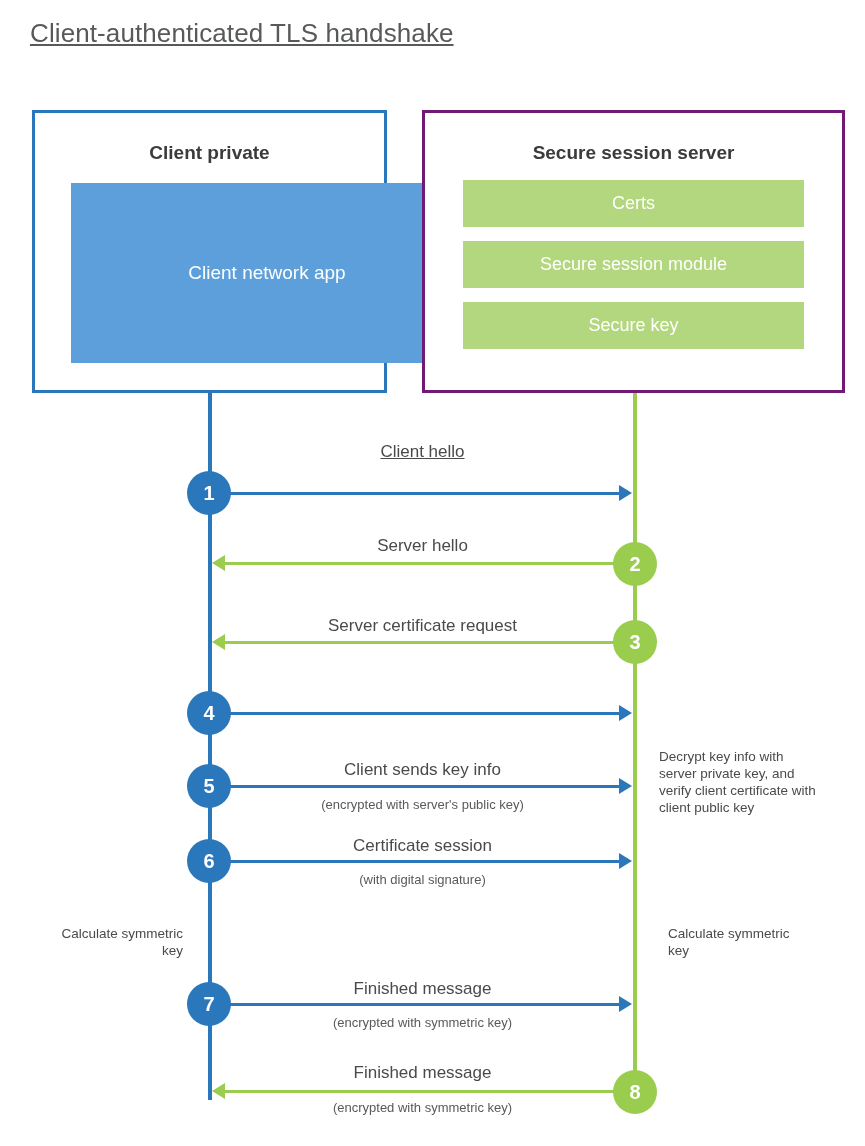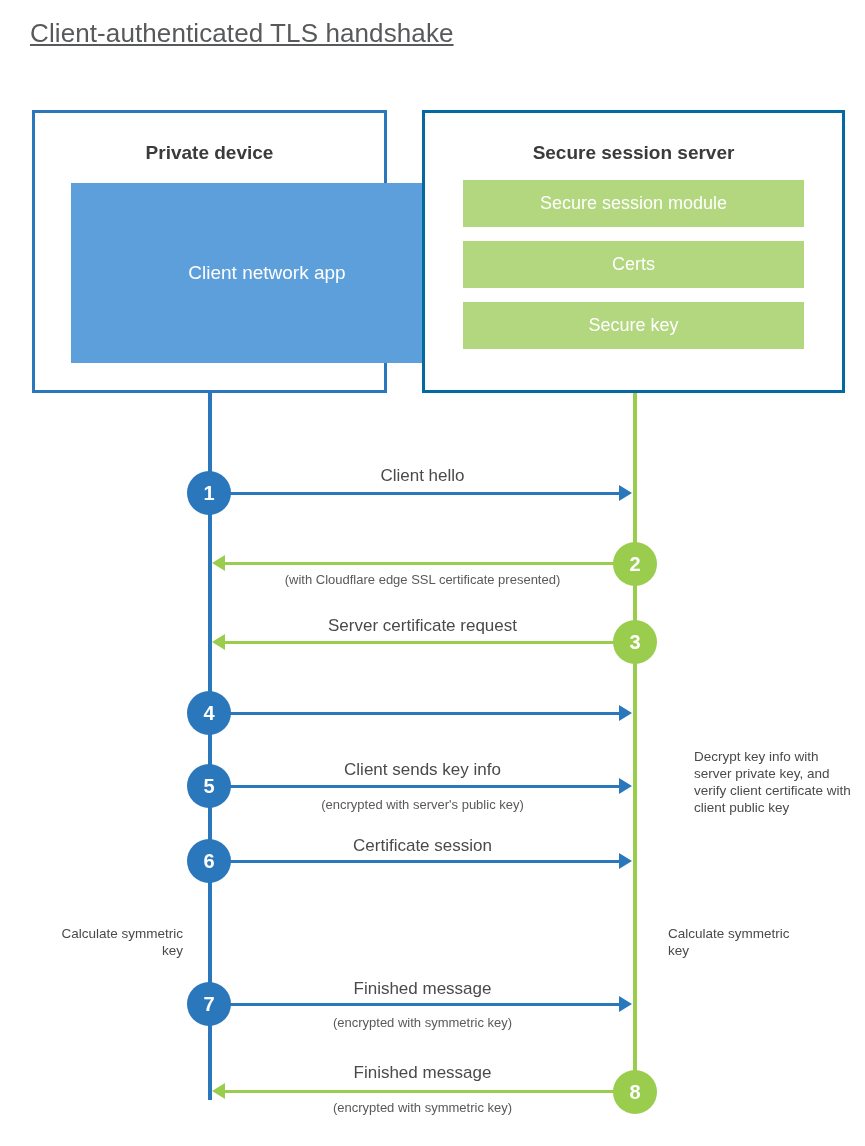--- a/index.html
+++ b/index.html
@@ -44,21 +44,21 @@
     top: 110px;
     width: 355px;
     height: 283px;
     border: 3px solid #2b77bb;
   }
   .party-box.server {
     left: 422px;
     top: 110px;
     width: 423px;
     height: 283px;
-    border: 3px solid #0369a1;
+    border: 3px solid #701a75;
   }
   .party-title {
     position: absolute;
     left: 0;
     right: 0;
     top: 29px;
     text-align: center;
     font-size: 19px;
     font-weight: bold;
     color: #3b3b3d;
@@ -182,69 +182,70 @@
   .side-note.right-note { text-align: left; }
 </style>
 </head>
 <body>
 
 <div id="stage">
 
   <div class="title">Client-authenticated TLS handshake</div>
 
   <div class="party-box client">
-    <div class="party-title">Private device</div>
+    <div class="party-title">Client private</div>
     <div class="client-app">
       <span class="app-label">Client network app</span>
     </div>
   </div>
 
   <div class="party-box server">
     <div class="party-title">Secure session server</div>
     <div class="server-items">
+      <div class="server-item">Certs</div>
       <div class="server-item">Secure session module</div>
-      <div class="server-item">Certs</div>
       <div class="server-item">Secure key</div>
     </div>
   </div>
 
   <div class="lifeline client-line"></div>
   <div class="lifeline server-line"></div>
 
-  <div class="msg-label" style="left:210px; top:466px; width:425px;">Client hello</div>
+  <div class="msg-label" style="left:210px; top:442px; width:425px;text-decoration:underline;">Client hello</div>
   <div class="msg-line to-right" style="left:210px; top:492px; width:409px;"></div>
   <div class="arrow-head right" style="left:619px; top:485px;"></div>
   <div class="step-circle blue" style="left:187px; top:471px;">1</div>
 
+  <div class="msg-label" style="left:210px; top:536px; width:425px;">Server hello</div>
   <div class="msg-line to-left" style="left:225px; top:562px; width:410px;"></div>
   <div class="arrow-head left" style="left:212px; top:555px;"></div>
-  <div class="msg-sub" style="left:210px; top:572px; width:425px;">(with Cloudflare edge SSL certificate presented)</div>
   <div class="step-circle green" style="left:613px; top:542px;">2</div>
 
   <div class="msg-label" style="left:210px; top:616px; width:425px;">Server certificate request</div>
   <div class="msg-line to-left" style="left:225px; top:641px; width:410px;"></div>
   <div class="arrow-head left" style="left:212px; top:634px;"></div>
   <div class="step-circle green" style="left:613px; top:620px;">3</div>
 
   <div class="msg-line to-right" style="left:210px; top:712px; width:409px;"></div>
   <div class="arrow-head right" style="left:619px; top:705px;"></div>
   <div class="step-circle blue" style="left:187px; top:691px;">4</div>
 
   <div class="msg-label" style="left:210px; top:760px; width:425px;">Client sends key info</div>
   <div class="msg-line to-right" style="left:210px; top:785px; width:409px;"></div>
   <div class="arrow-head right" style="left:619px; top:778px;"></div>
   <div class="msg-sub" style="left:210px; top:797px; width:425px;">(encrypted with server's public key)</div>
   <div class="step-circle blue" style="left:187px; top:764px;">5</div>
 
   <div class="msg-label" style="left:210px; top:836px; width:425px;">Certificate session</div>
   <div class="msg-line to-right" style="left:210px; top:860px; width:409px;"></div>
   <div class="arrow-head right" style="left:619px; top:853px;"></div>
+  <div class="msg-sub" style="left:210px; top:872px; width:425px;">(with digital signature)</div>
   <div class="step-circle blue" style="left:187px; top:839px;">6</div>
 
-  <div class="side-note right-note" style="left:694px; top:748px; width:160px;">Decrypt key info with server private key, and verify client certificate with client public key</div>
+  <div class="side-note right-note" style="left:659px; top:748px; width:160px;">Decrypt key info with server private key, and verify client certificate with client public key</div>
 
   <div class="side-note left-note" style="left:48px; top:925px; width:135px;">Calculate symmetric key</div>
   <div class="side-note right-note" style="left:668px; top:925px; width:135px;">Calculate symmetric key</div>
 
   <div class="msg-label" style="left:210px; top:979px; width:425px;">Finished message</div>
   <div class="msg-line to-right" style="left:210px; top:1003px; width:409px;"></div>
   <div class="arrow-head right" style="left:619px; top:996px;"></div>
   <div class="msg-sub" style="left:210px; top:1015px; width:425px;">(encrypted with symmetric key)</div>
   <div class="step-circle blue" style="left:187px; top:982px;">7</div>
 

